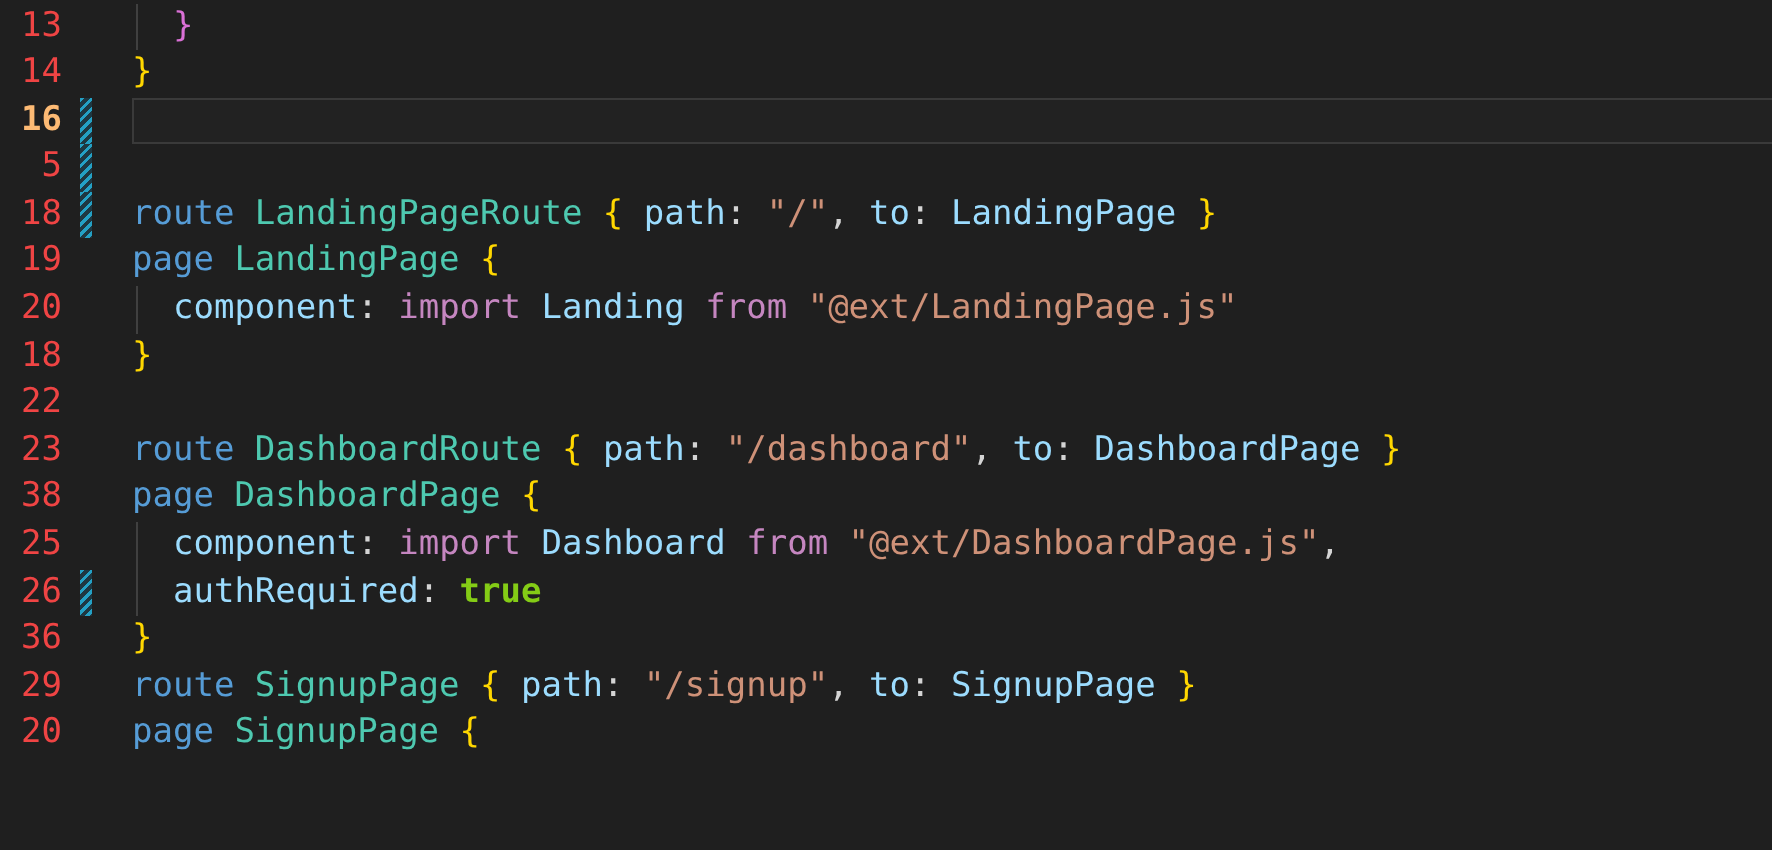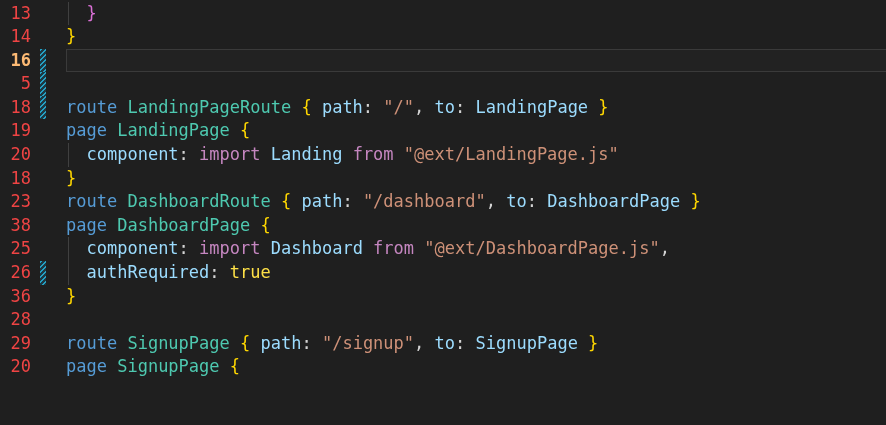--- a/index.html
+++ b/index.html
@@ -85,22 +85,22 @@
 <div class="editor">
   <div>
       <div class="row"><div class="ln">13</div><div class="deco"></div><div class="code"><span class="guide"></span><span style="color: rgb(212, 212, 212);">  </span><span style="color: rgb(218, 112, 214);">}</span></div></div>
       <div class="row"><div class="ln">14</div><div class="deco"></div><div class="code"><span style="color: rgb(255, 215, 0);">}</span></div></div>
       <div class="row active"><div class="ln active-ln">16</div><div class="deco modified"></div><div class="code"></div></div>
       <div class="row"><div class="ln">5</div><div class="deco modified"></div><div class="code"></div></div>
       <div class="row"><div class="ln">18</div><div class="deco modified"></div><div class="code"><span style="color: rgb(86, 156, 214);">route </span><span style="color: rgb(78, 201, 176);">LandingPageRoute </span><span style="color: rgb(255, 215, 0);">{ </span><span style="color: rgb(156, 220, 254);">path</span><span style="color: rgb(212, 212, 212);">: </span><span style="color: rgb(206, 145, 120);">"/"</span><span style="color: rgb(212, 212, 212);">, </span><span style="color: rgb(156, 220, 254);">to</span><span style="color: rgb(212, 212, 212);">: </span><span style="color: rgb(156, 220, 254);">LandingPage </span><span style="color: rgb(255, 215, 0);">}</span></div></div>
       <div class="row"><div class="ln">19</div><div class="deco"></div><div class="code"><span style="color: rgb(86, 156, 214);">page </span><span style="color: rgb(78, 201, 176);">LandingPage </span><span style="color: rgb(255, 215, 0);">{</span></div></div>
       <div class="row"><div class="ln">20</div><div class="deco"></div><div class="code"><span class="guide"></span><span style="color: rgb(212, 212, 212);">  </span><span style="color: rgb(156, 220, 254);">component</span><span style="color: rgb(212, 212, 212);">: </span><span style="color: rgb(197, 134, 192);">import </span><span style="color: rgb(156, 220, 254);">Landing </span><span style="color: rgb(197, 134, 192);">from </span><span style="color: rgb(206, 145, 120);">"@ext/LandingPage.js"</span></div></div>
       <div class="row"><div class="ln">18</div><div class="deco"></div><div class="code"><span style="color: rgb(255, 215, 0);">}</span></div></div>
+      <div class="row"><div class="ln">22</div><div class="deco"></div><div class="code"></div></div>
       <div class="row"><div class="ln">23</div><div class="deco"></div><div class="code"><span style="color: rgb(86, 156, 214);">route </span><span style="color: rgb(78, 201, 176);">DashboardRoute </span><span style="color: rgb(255, 215, 0);">{ </span><span style="color: rgb(156, 220, 254);">path</span><span style="color: rgb(212, 212, 212);">: </span><span style="color: rgb(206, 145, 120);">"/dashboard"</span><span style="color: rgb(212, 212, 212);">, </span><span style="color: rgb(156, 220, 254);">to</span><span style="color: rgb(212, 212, 212);">: </span><span style="color: rgb(156, 220, 254);">DashboardPage </span><span style="color: rgb(255, 215, 0);">}</span></div></div>
       <div class="row"><div class="ln">38</div><div class="deco"></div><div class="code"><span style="color: rgb(86, 156, 214);">page </span><span style="color: rgb(78, 201, 176);">DashboardPage </span><span style="color: rgb(255, 215, 0);">{</span></div></div>
       <div class="row"><div class="ln">25</div><div class="deco"></div><div class="code"><span class="guide"></span><span style="color: rgb(212, 212, 212);">  </span><span style="color: rgb(156, 220, 254);">component</span><span style="color: rgb(212, 212, 212);">: </span><span style="color: rgb(197, 134, 192);">import </span><span style="color: rgb(156, 220, 254);">Dashboard </span><span style="color: rgb(197, 134, 192);">from </span><span style="color: rgb(206, 145, 120);">"@ext/DashboardPage.js"</span><span style="color: rgb(212, 212, 212);">,</span></div></div>
-      <div class="row"><div class="ln">26</div><div class="deco modified"></div><div class="code"><span class="guide"></span><span style="color: rgb(212, 212, 212);">  </span><span style="color: rgb(156, 220, 254);">authRequired</span><span style="color: rgb(212, 212, 212);">: </span><span style="color: #fde047;">true</span></div></div>
+      <div class="row"><div class="ln">26</div><div class="deco modified"></div><div class="code"><span class="guide"></span><span style="color: rgb(212, 212, 212);">  </span><span style="color: rgb(156, 220, 254);">authRequired</span><span style="color: rgb(212, 212, 212);">: </span><span style="color: #84cc16; font-weight: bold;">true</span></div></div>
       <div class="row"><div class="ln">36</div><div class="deco"></div><div class="code"><span style="color: rgb(255, 215, 0);">}</span></div></div>
-      <div class="row"><div class="ln">28</div><div class="deco"></div><div class="code"></div></div>
       <div class="row"><div class="ln">29</div><div class="deco"></div><div class="code"><span style="color: rgb(86, 156, 214);">route </span><span style="color: rgb(78, 201, 176);">SignupPage </span><span style="color: rgb(255, 215, 0);">{ </span><span style="color: rgb(156, 220, 254);">path</span><span style="color: rgb(212, 212, 212);">: </span><span style="color: rgb(206, 145, 120);">"/signup"</span><span style="color: rgb(212, 212, 212);">, </span><span style="color: rgb(156, 220, 254);">to</span><span style="color: rgb(212, 212, 212);">: </span><span style="color: rgb(156, 220, 254);">SignupPage </span><span style="color: rgb(255, 215, 0);">}</span></div></div>
       <div class="row"><div class="ln">20</div><div class="deco"></div><div class="code"><span style="color: rgb(86, 156, 214);">page </span><span style="color: rgb(78, 201, 176);">SignupPage </span><span style="color: rgb(255, 215, 0);">{</span></div></div>
     </div>
 </div>
 
 </body></html>

